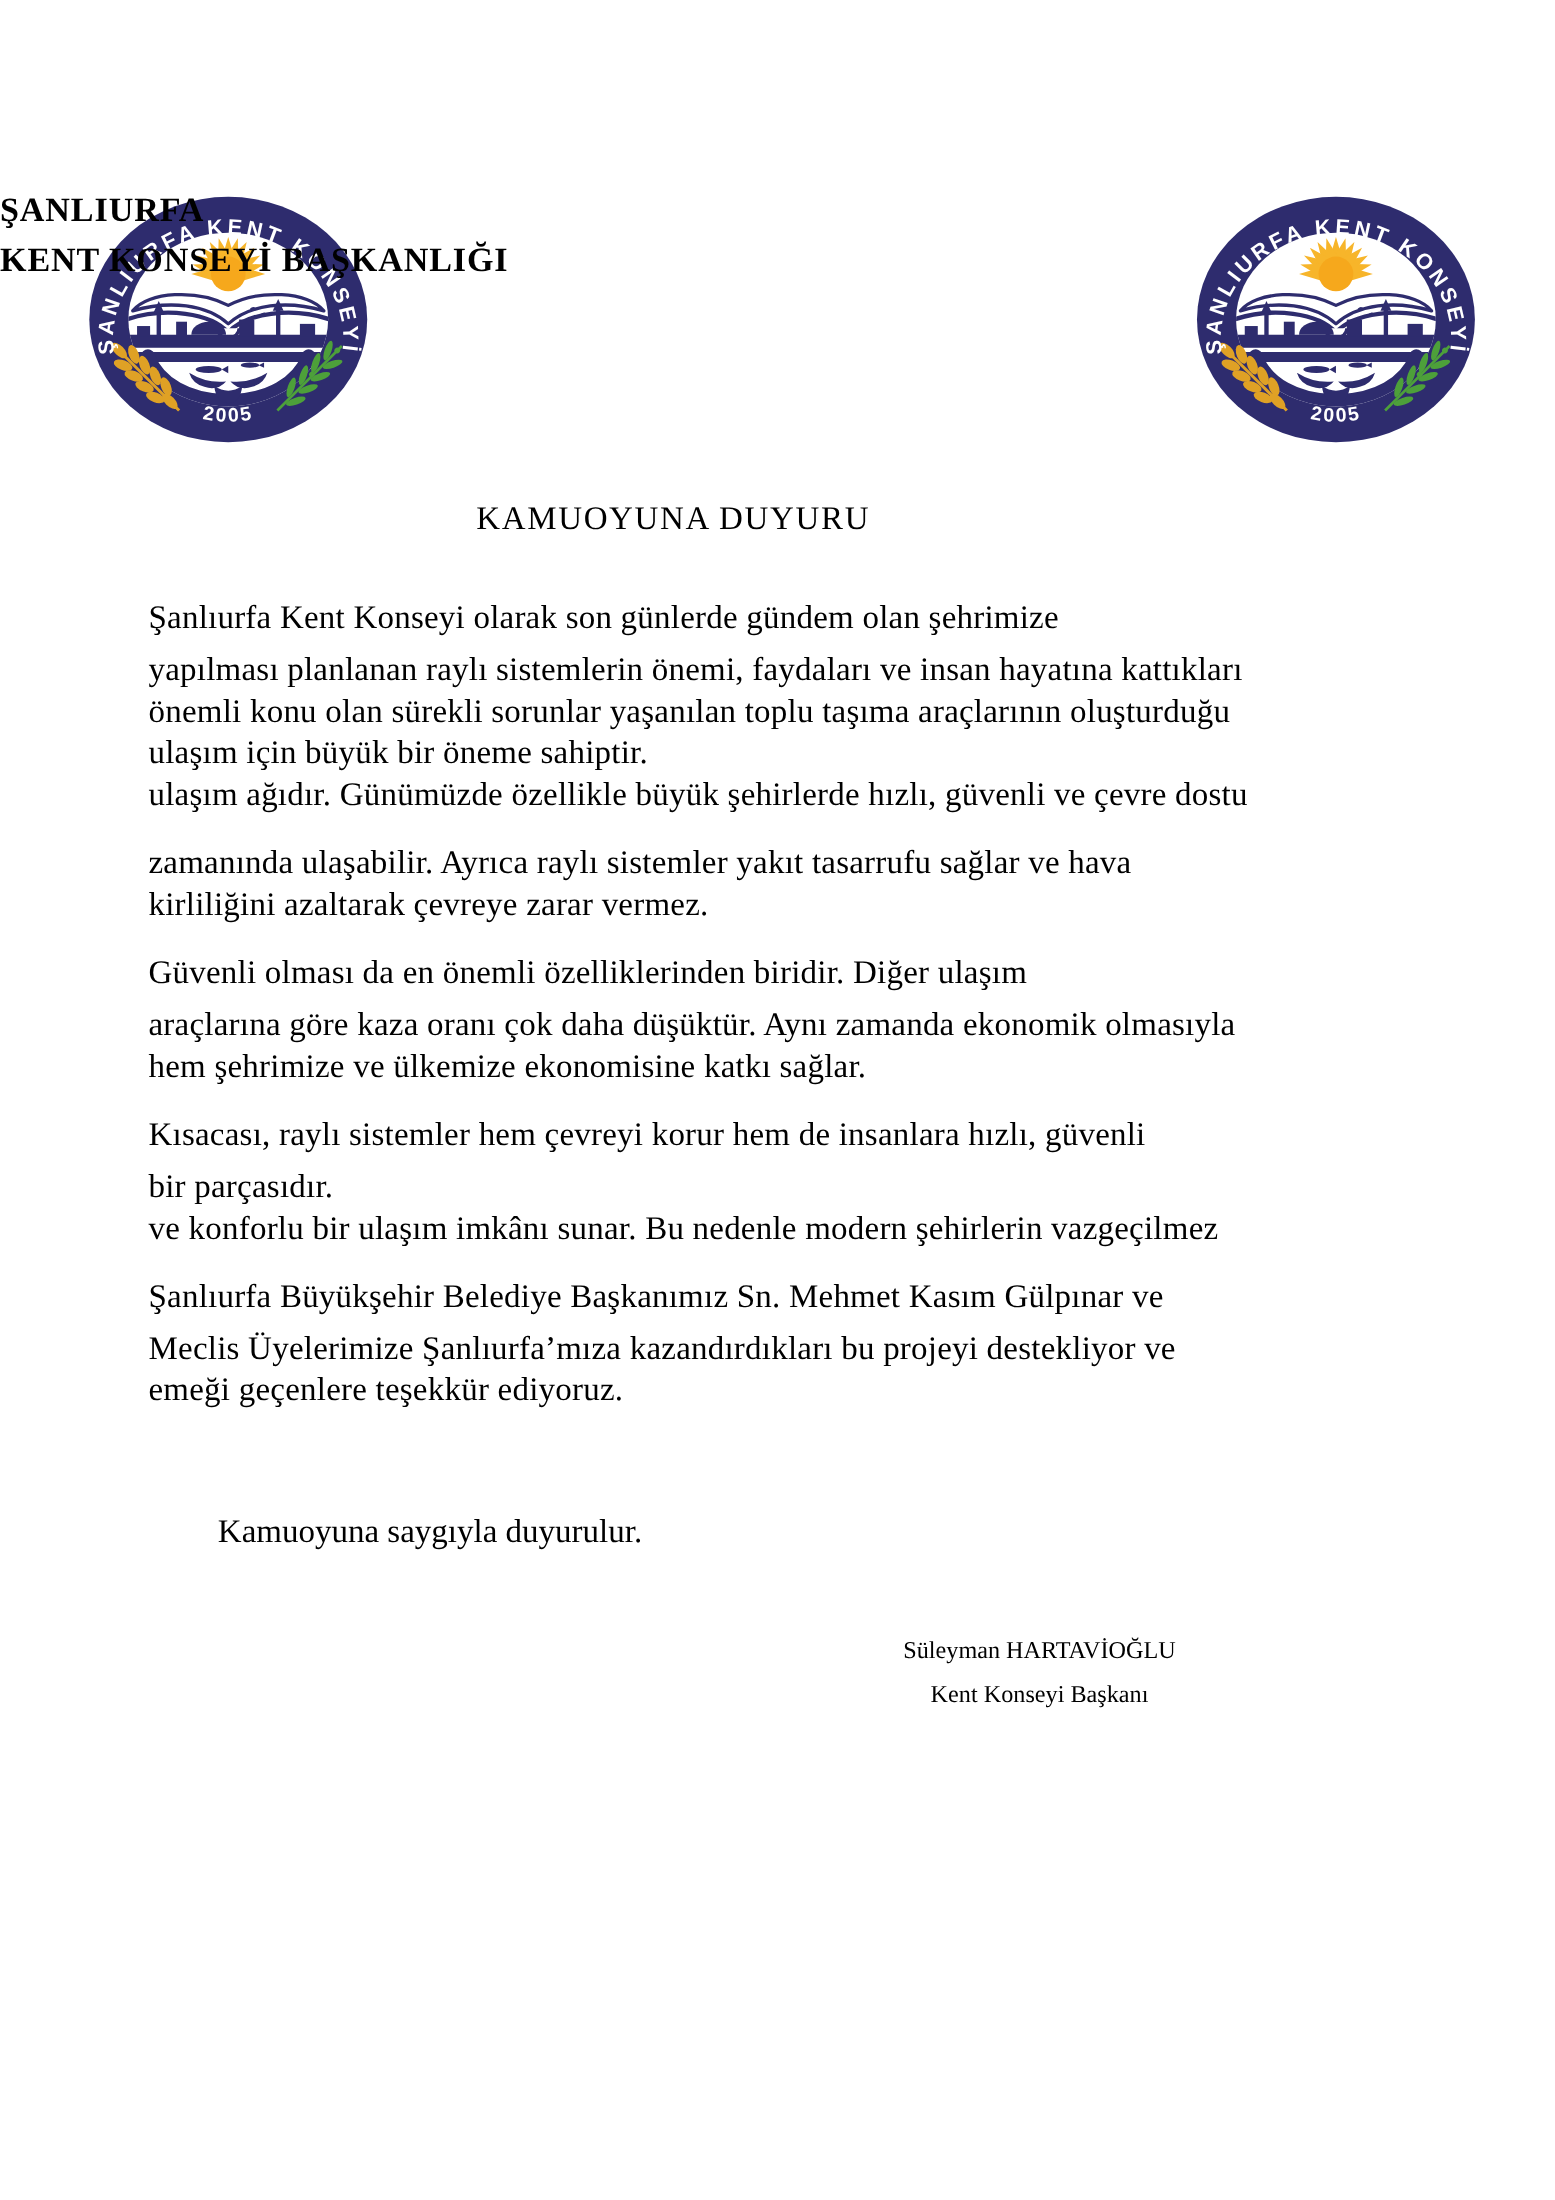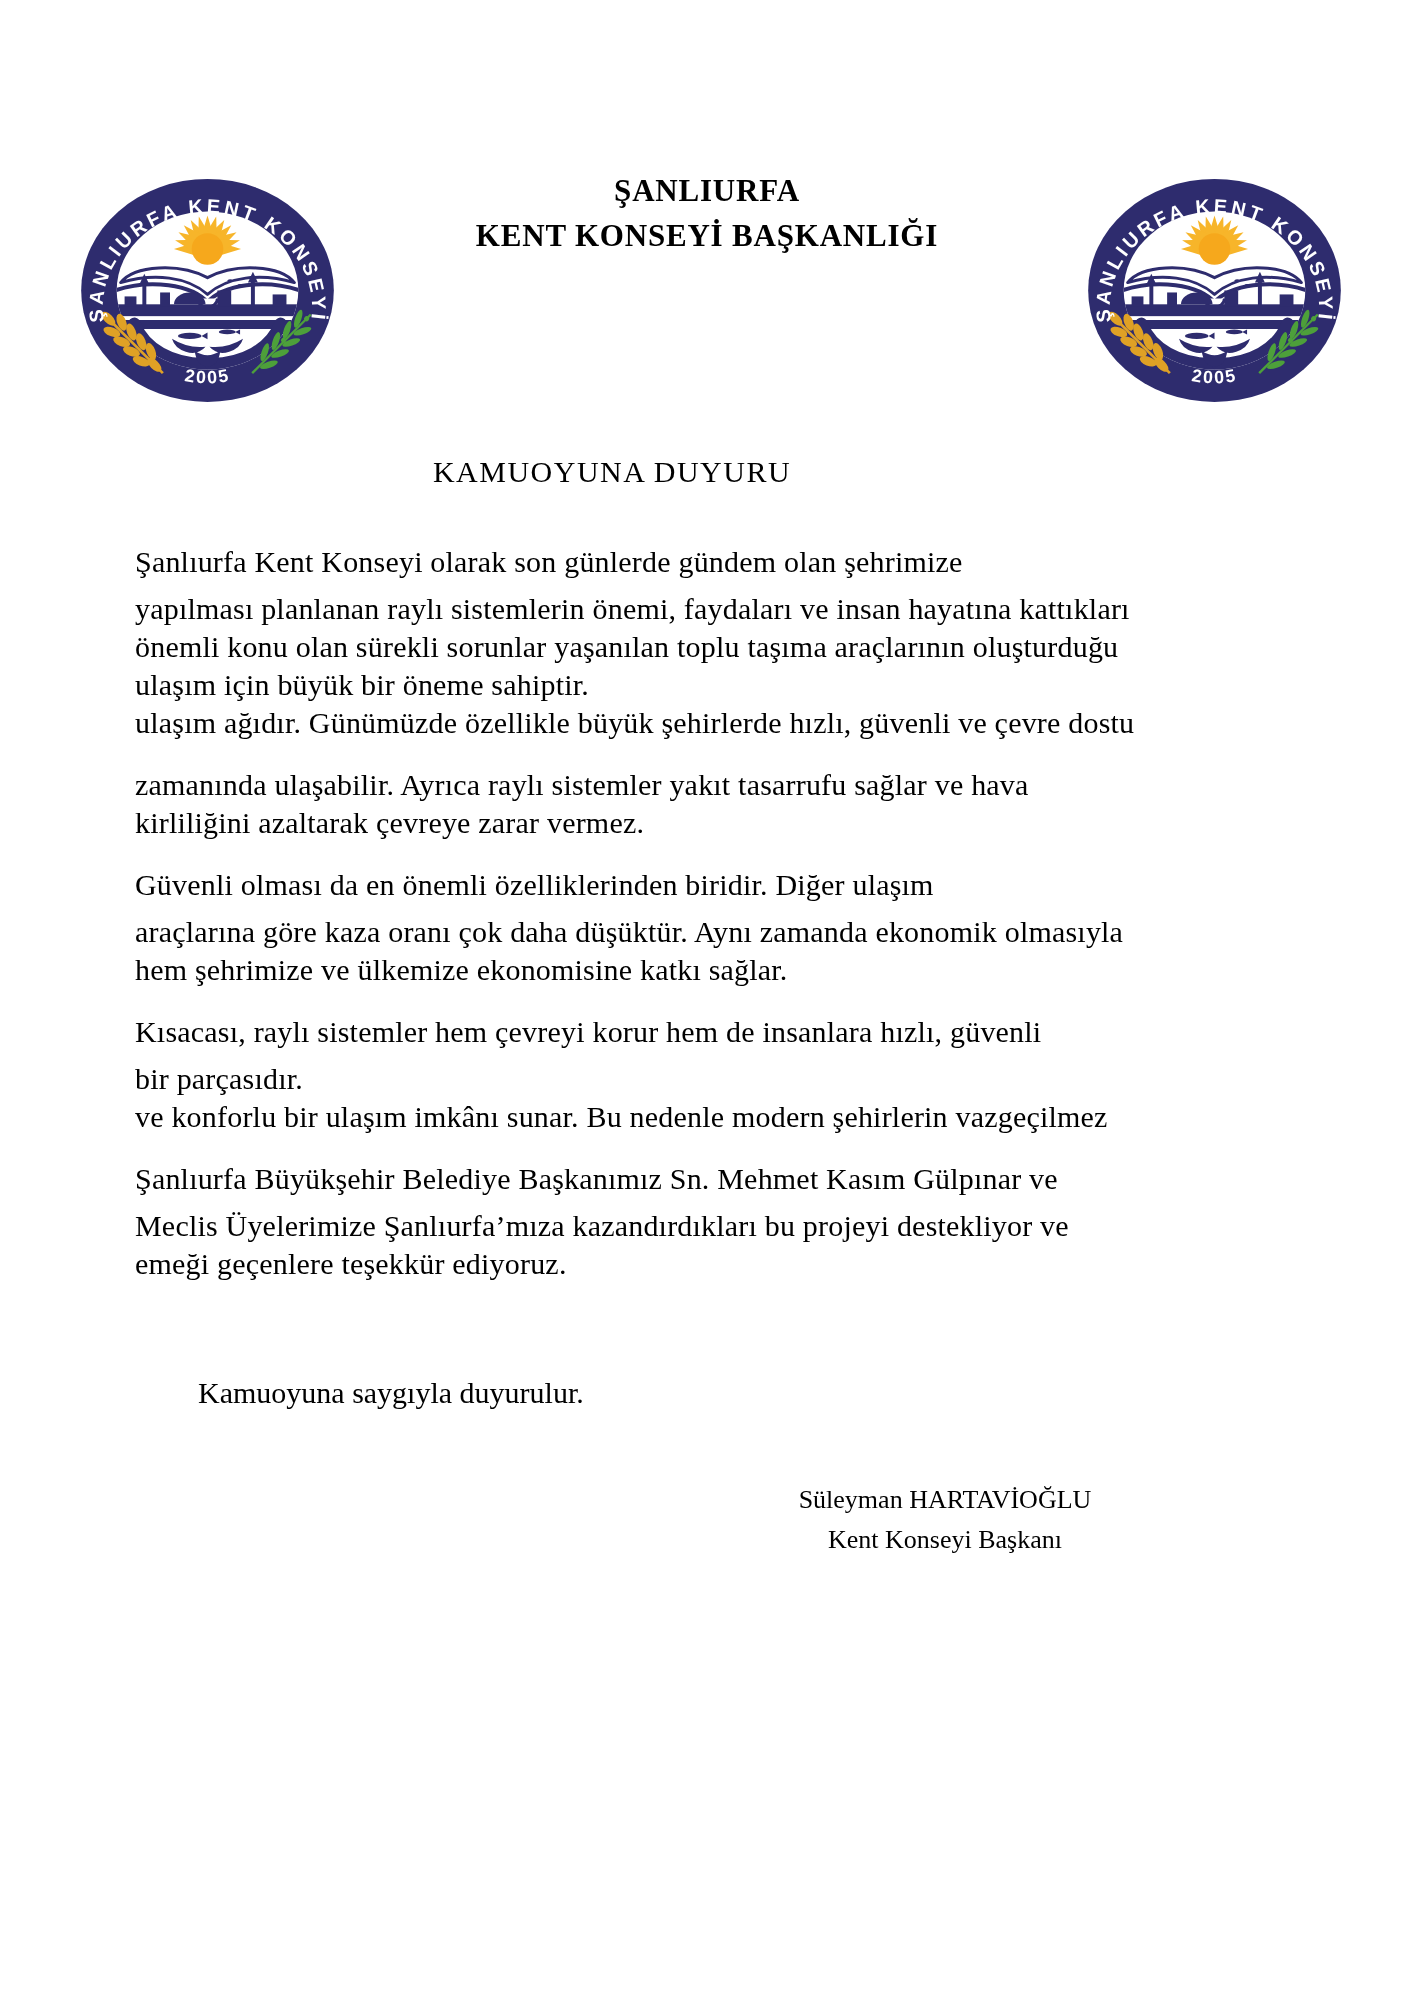--- a/index.html
+++ b/index.html
@@ -28,21 +28,21 @@
     font-family: "Liberation Sans", sans-serif;
     font-size: 18px; font-weight: bold;
     letter-spacing: 2px;
     fill: var(--logo-text, #fff);
   }
 
   
   .title-block {
     position: absolute;
     top: 168px; left: 0; width: 1414px;
-    text-align: center;
+    text-align: left;
     font-weight: bold;
     font-size: 31px;
     line-height: 45px;
     letter-spacing: 0.8px;
   }
 
   
   .heading {
     position: absolute;
     top: 455px; left: 0; width: 1224px;
@@ -64,21 +64,21 @@
     position: absolute;
     top: 1345px; left: 198px;
     font-size: 30px;
     white-space: nowrap;
     margin-top: 31px;
   }
   .signature {
     position: absolute;
     top: 1480px; left: 660px; width: 570px;
     text-align: center;
-    font-size: 26px;
+    font-size: 22px;
     line-height: 40px;
   }
 </style>
 </head>
 <body>
 
 <svg width="0" height="0" style="position:absolute" aria-hidden="true" xmlns:xlink="http://www.w3.org/1999/xlink">
   <defs>
     <clipPath id="kk-inner-clip">
         <ellipse cx="130" cy="116" rx="92" ry="80"></ellipse>

